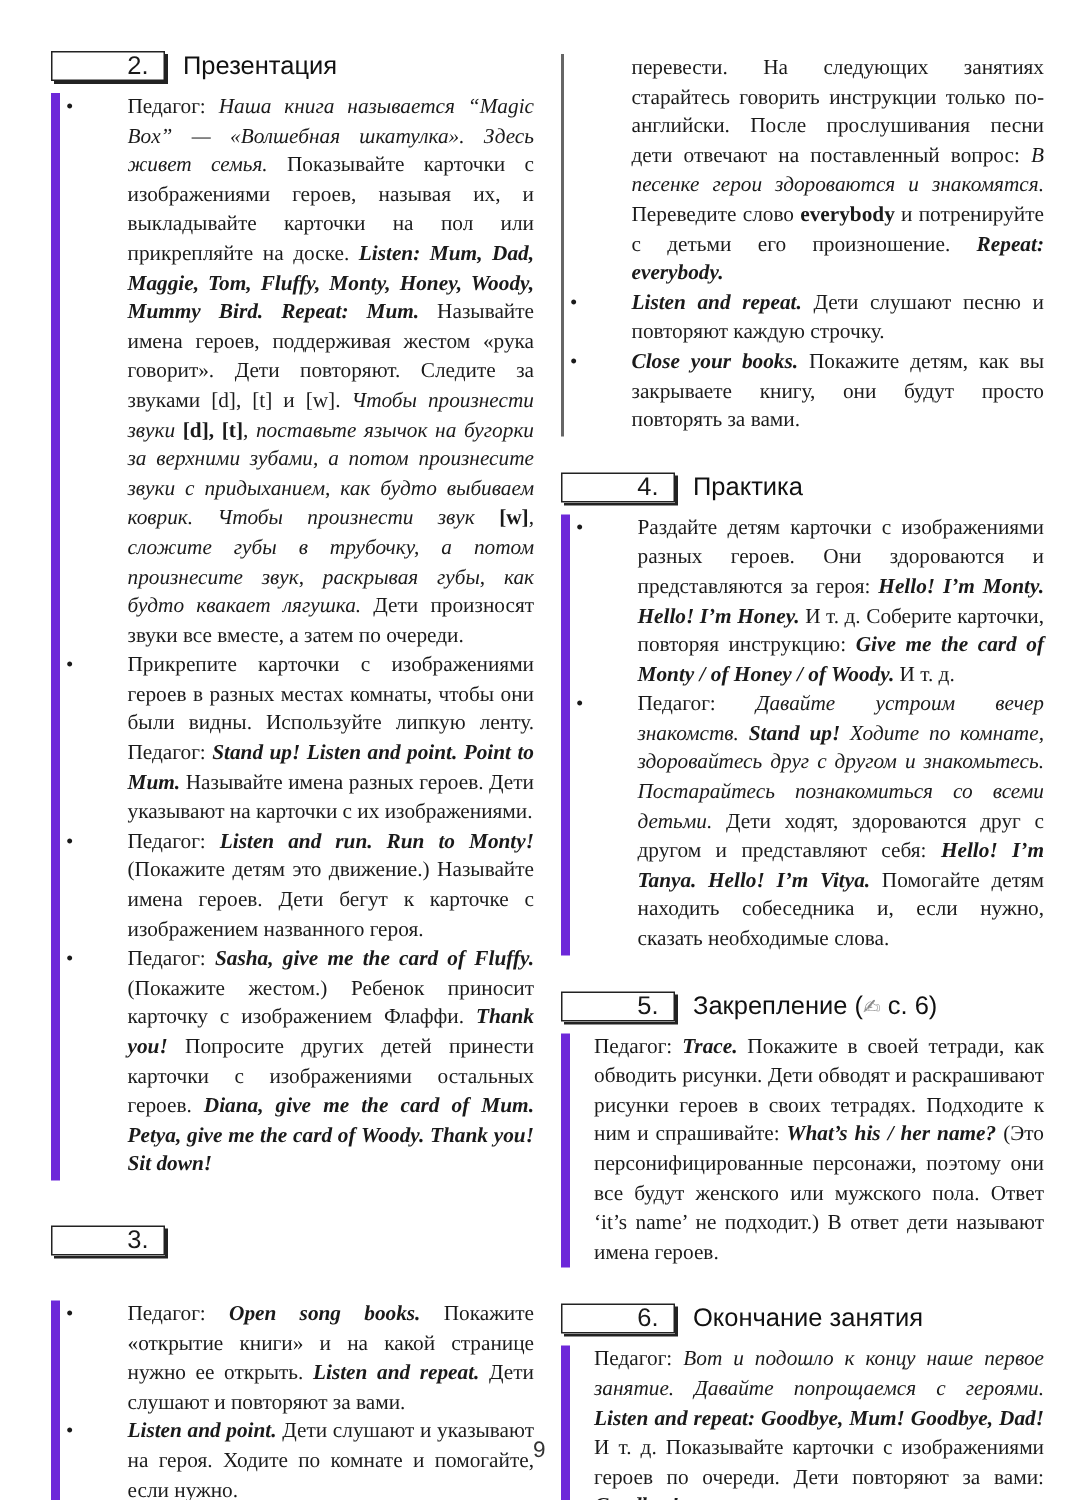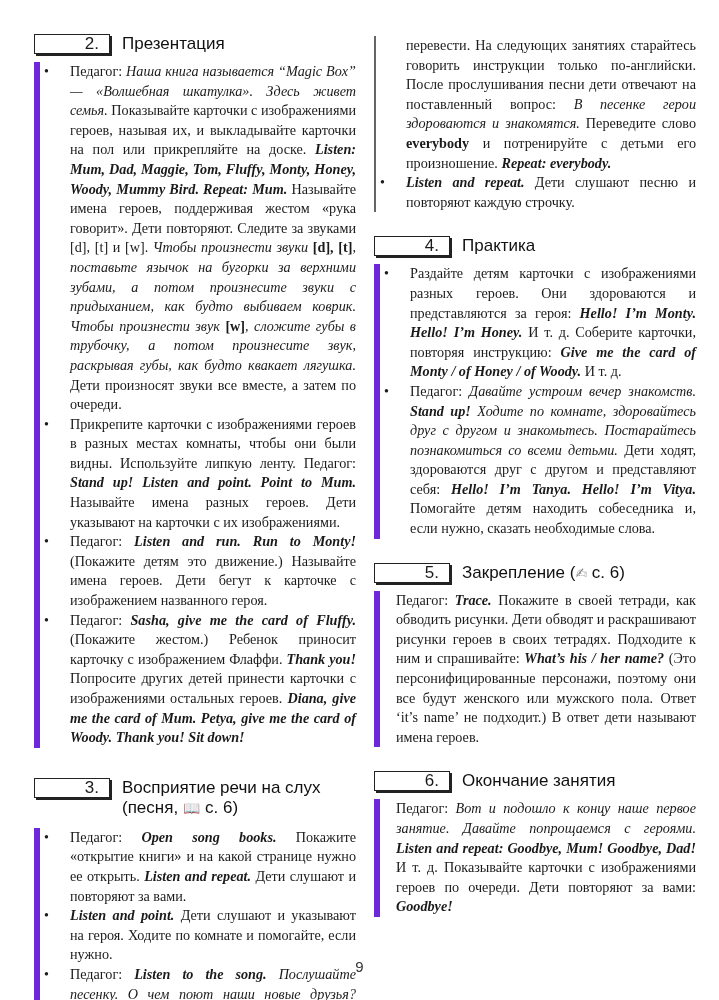--- a/index.html
+++ b/index.html
@@ -14,21 +14,21 @@
              box-shadow: 2px 2px 0 #222; font-family: "Liberation Sans", "DejaVu Sans", sans-serif;
              font-size: 17px; line-height: 18px; text-align: right; padding-right: 10px; box-sizing: content-box;
              flex: none; }
   .sec-title { font-family: "Liberation Sans", "DejaVu Sans", sans-serif; font-size: 17px; line-height: 20px;
                margin-left: 12px; color: #111; }
   .sec-title.two-line { line-height: 20px; }
   .sec-head.tall { height: 44px; }
   .body { border-left: 6px solid #6d28d9; margin-left: 0; padding-left: 0; }
   .body.cont { border-left: 2px solid #666; }
   ul { list-style: none; margin: 0; padding: 0; }
-  li { position: relative; padding-left: 30px; font-size: 14.2px; line-height: 19.6px; text-align: justify; }
+  li { position: relative; padding-left: 45px; font-size: 14.2px; line-height: 19.6px; text-align: justify; }
   li::before { content: "\2022"; position: absolute; left: 4px; top: 0; font-size: 14px; }
   .para { padding-left: 16px; font-size: 14.2px; line-height: 19.6px; text-align: justify; }
   i { font-style: italic; }
   b { font-weight: bold; }
   .bi { font-weight: bold; font-style: italic; }
   .page-num { position: absolute; top: 958px; left: 0; width: 719px; text-align: center;
               font-family: "Liberation Sans", "DejaVu Sans", sans-serif; font-size: 15px; color: #333; }
   .icon-inline { display: inline-block; font-size: 14px; color: #888; }
 </style>
 <style>li.nobullet::before{content:"";}</style></head>
@@ -47,43 +47,40 @@
           <li><span>Прикрепите карточки с изображениями героев в разных местах комнаты, чтобы они были видны. Используйте липкую ленту. Педагог: </span><span class="bi">Stand up! Listen and point. Point to Mum.</span><span> Называйте имена разных героев. Дети указывают на карточки с их изображениями.</span></li>
           <li><span>Педагог: </span><span class="bi">Listen and run. Run to Monty!</span><span> (Покажите детям это движение.) Называйте имена героев. Дети бегут к карточке с изображением названного героя.</span></li>
           <li><span>Педагог: </span><span class="bi">Sasha, give me the card of Fluffy.</span><span> (Покажите жестом.) Ребенок приносит карточку с изображением Флаффи. </span><span class="bi">Thank you!</span><span> Попросите других детей принести карточки с изображениями остальных героев. </span><span class="bi">Diana, give me the card of Mum. Petya, give me the card of Woody. Thank you! Sit down!</span></li>
         </ul>
     </div>
   </div>
 
   <div class="section" style="margin-top:30px">
     <div class="sec-head tall">
       <div class="num-box">3.</div>
-      <div class="sec-title two-line">
-        <span>Восприятие речи на слух</span><br>
-        <span>(песня, </span><span class="icon-inline">📖</span><span> с. 6)</span>
-      </div>
     </div>
     <div class="body">
       <ul>
           <li><span>Педагог: </span><span class="bi">Open song books.</span><span> Покажите «открытие книги» и на какой странице нужно ее открыть. </span><span class="bi">Listen and repeat.</span><span> Дети слушают и повторяют за вами.</span></li>
           <li><span class="bi">Listen and point.</span><span> Дети слушают и указывают на героя. Ходите по комнате и помогайте, если нужно.</span></li>
           <li><span>Педагог: </span><span class="bi">Listen to the song.</span><i> Послушайте песенку. О чем поют наши новые друзья?</i><span> Когда инструкция встречается впервые, можно ее</span></li>
         </ul>
 
     </div>
   </div>
 </div>
 
 <div class="col right">
 
   <div class="section">
     <div class="body cont">
       <ul>
           <li class="nobullet" style="--nb: 1;"><span>перевести. На следующих занятиях старайтесь говорить инструкции только по-английски. После прослушивания песни дети отвечают на поставленный вопрос: </span><i>В песенке герои здороваются и знакомятся.</i><span> Переведите слово </span><b>everybody</b><span> и потренируйте с детьми его произношение. </span><span class="bi">Repeat: everybody.</span></li>
           <li><span class="bi">Listen and repeat.</span><span> Дети слушают песню и повторяют каждую строчку.</span></li>
+          <li><span class="bi">Close your books.</span><span> Покажите детям, как вы закрываете книгу, они будут просто повторять за вами.</span></li>
         </ul>
     </div>
   </div>
 
   <div class="section">
     <div class="sec-head">
       <div class="num-box">4.</div>
       <div class="sec-title">Практика</div>
     </div>
     <div class="body">

